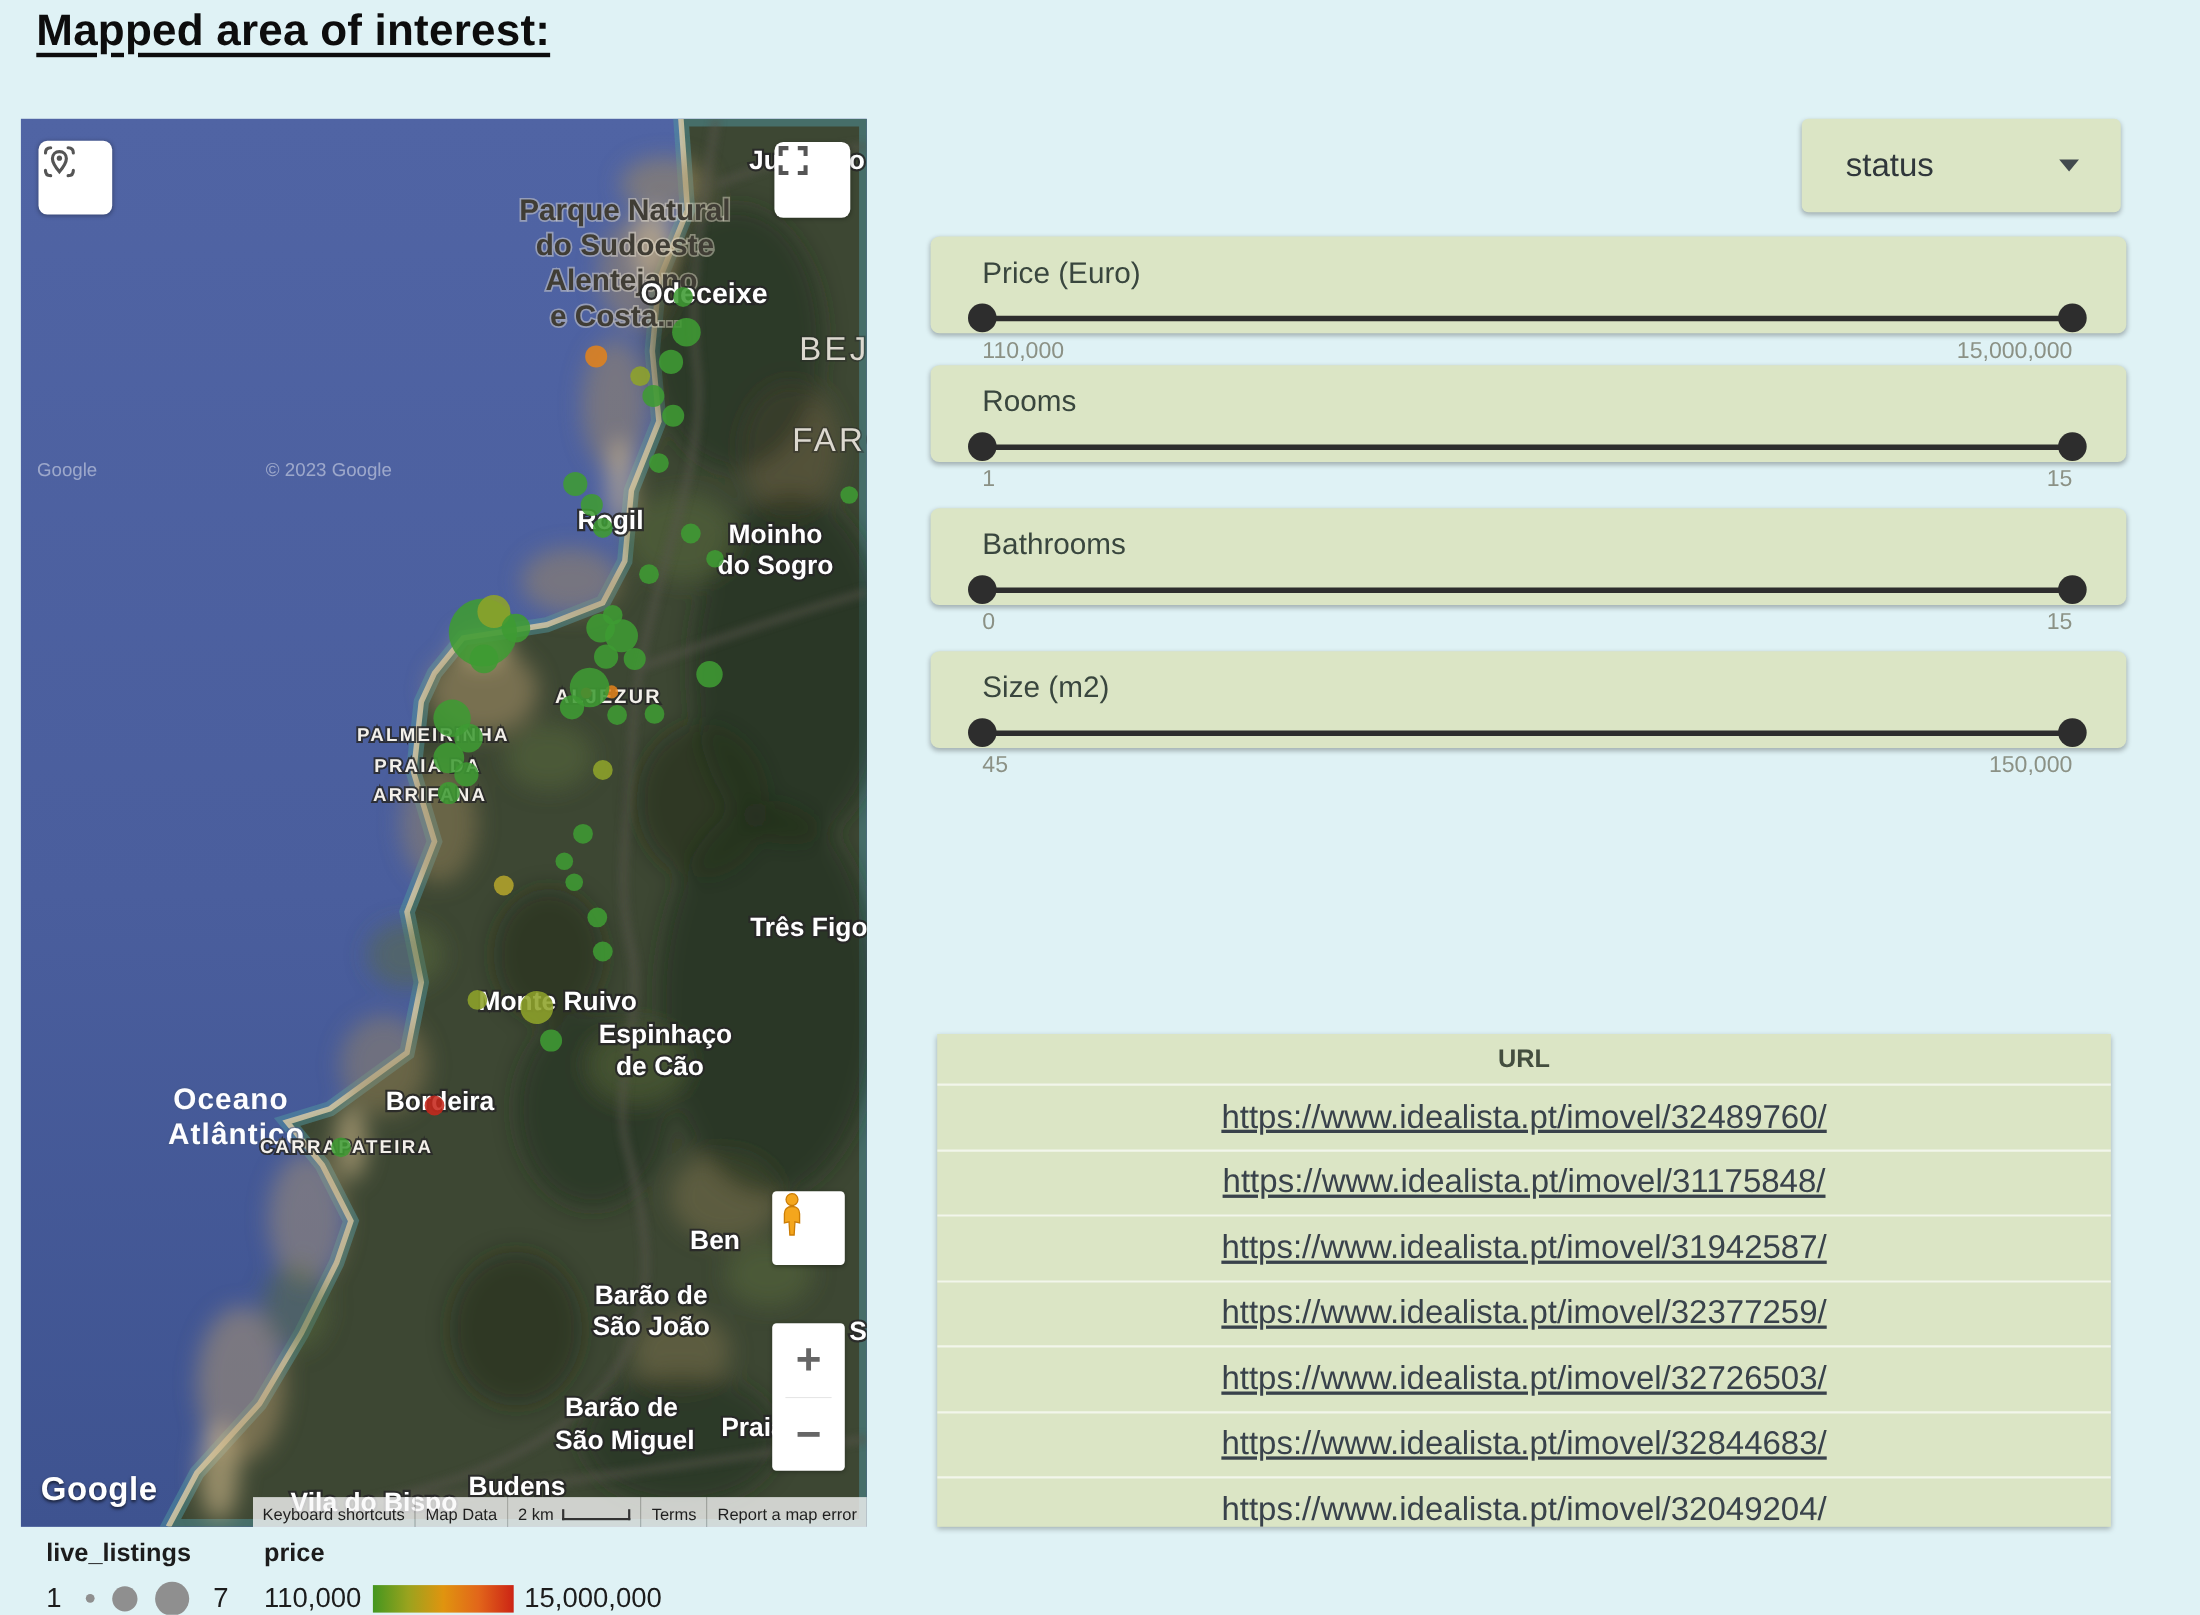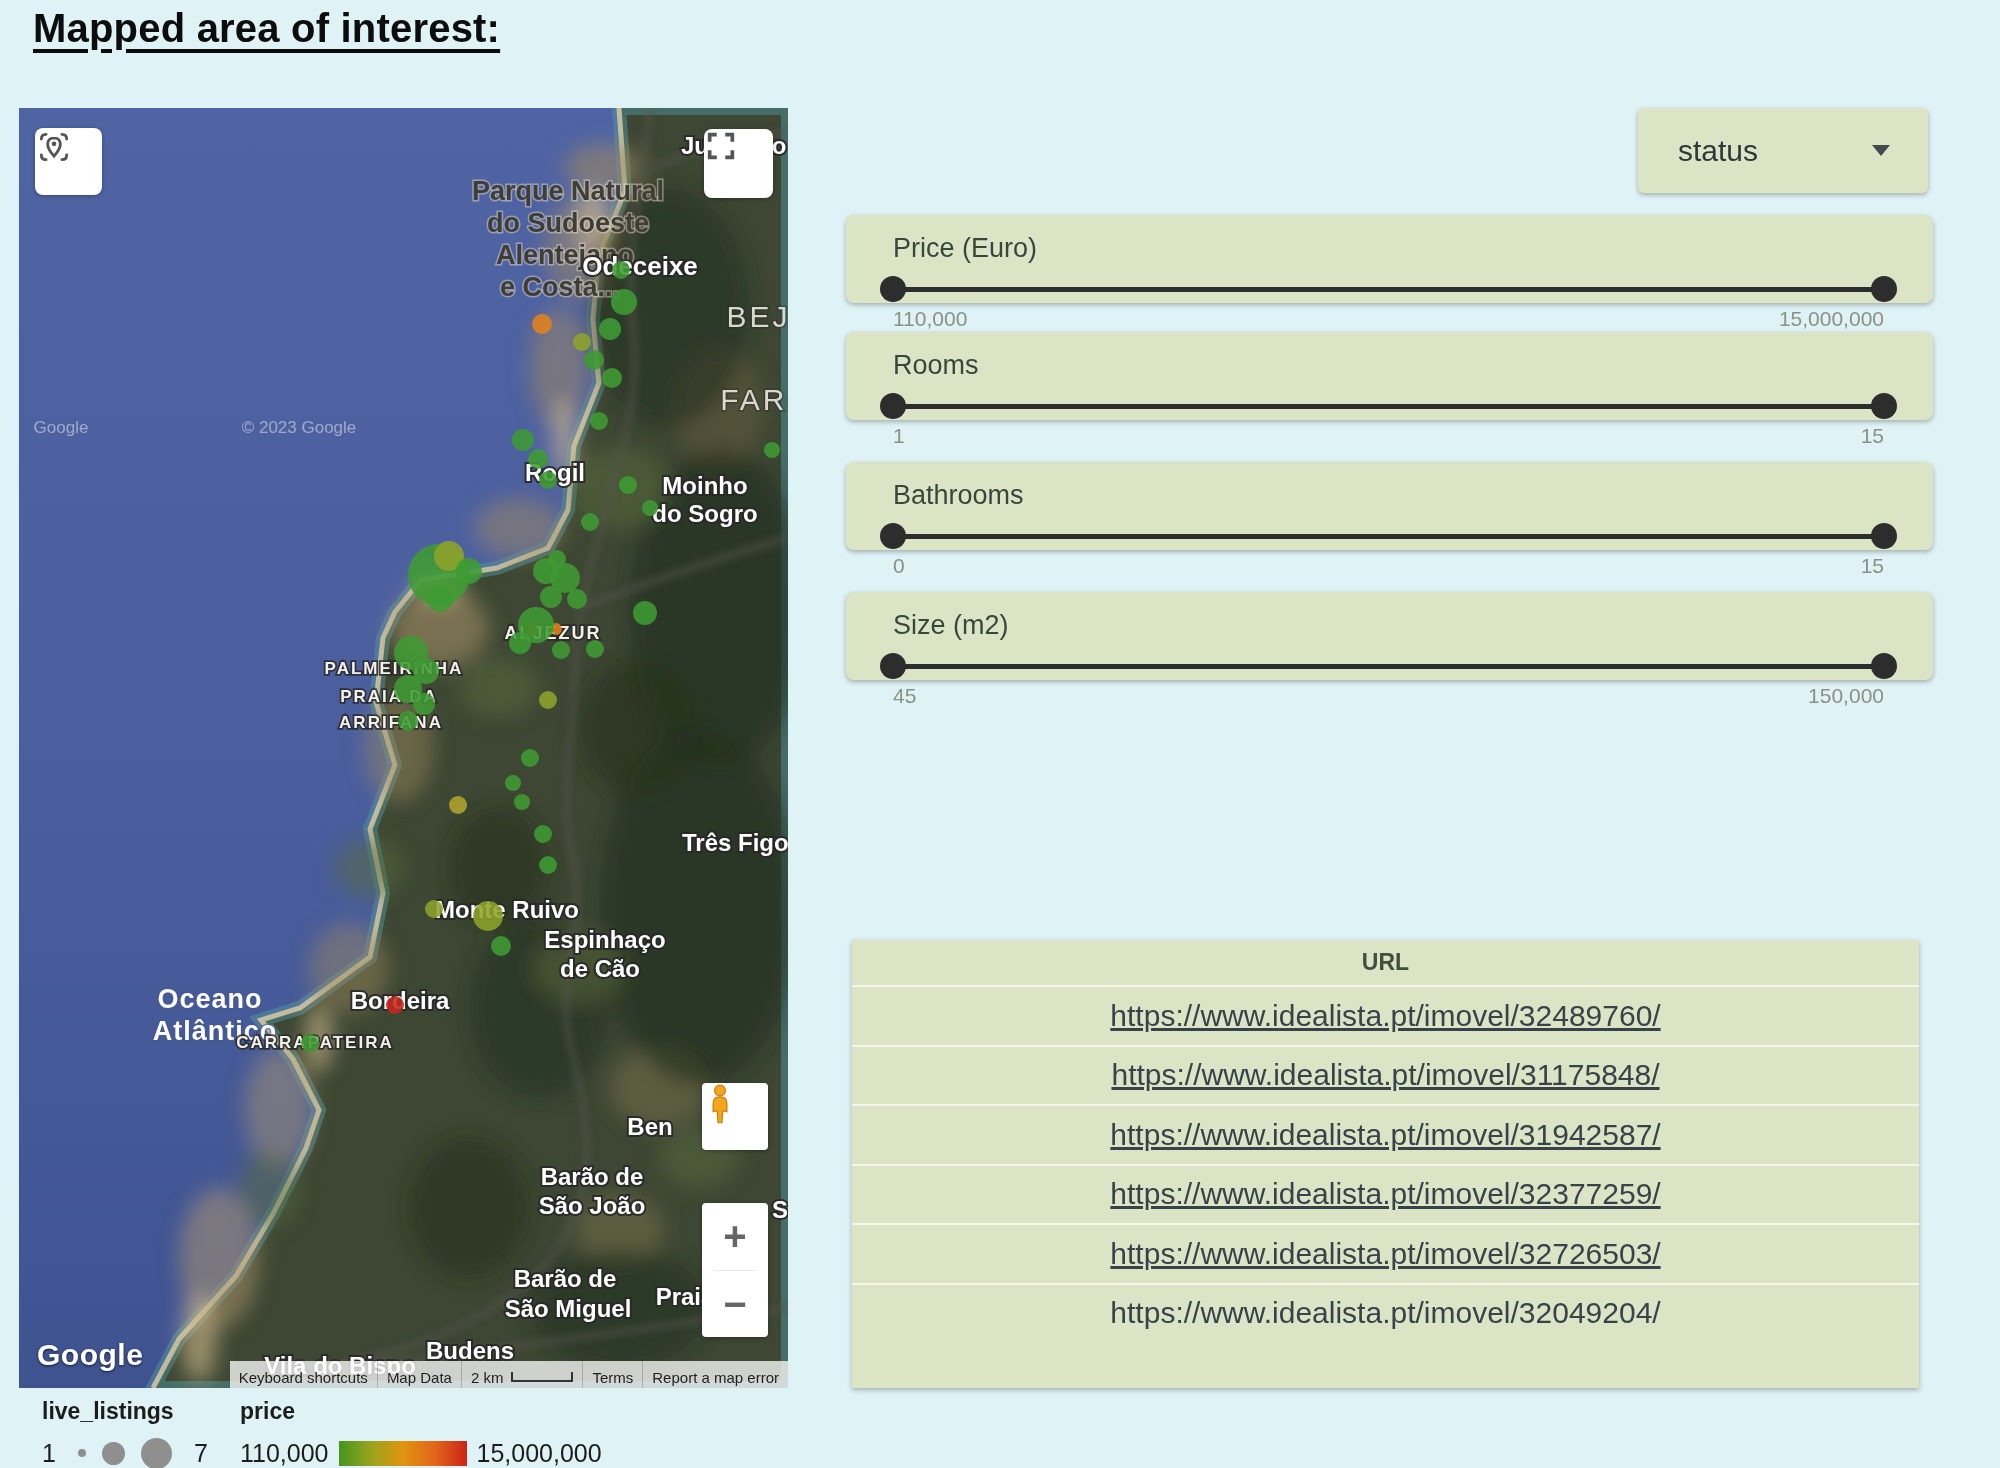--- a/index.html
+++ b/index.html
@@ -396,18 +396,21 @@
         <div class="url-row">
           <a href="#">https://www.idealista.pt/imovel/31942587/</a>
         </div>
         <div class="url-row">
           <a href="#">https://www.idealista.pt/imovel/32377259/</a>
         </div>
         <div class="url-row">
           <a href="#">https://www.idealista.pt/imovel/32726503/</a>
         </div>
         <div class="url-row">
+          <a href="#">https://www.idealista.pt/imovel/32844683/</a>
+        </div>
+        <div class="url-row">
           <a href="#" class="nound">https://www.idealista.pt/imovel/32049204/</a>
         </div>
       </div>
   </div>
 
 </div>
 
 </body></html>

